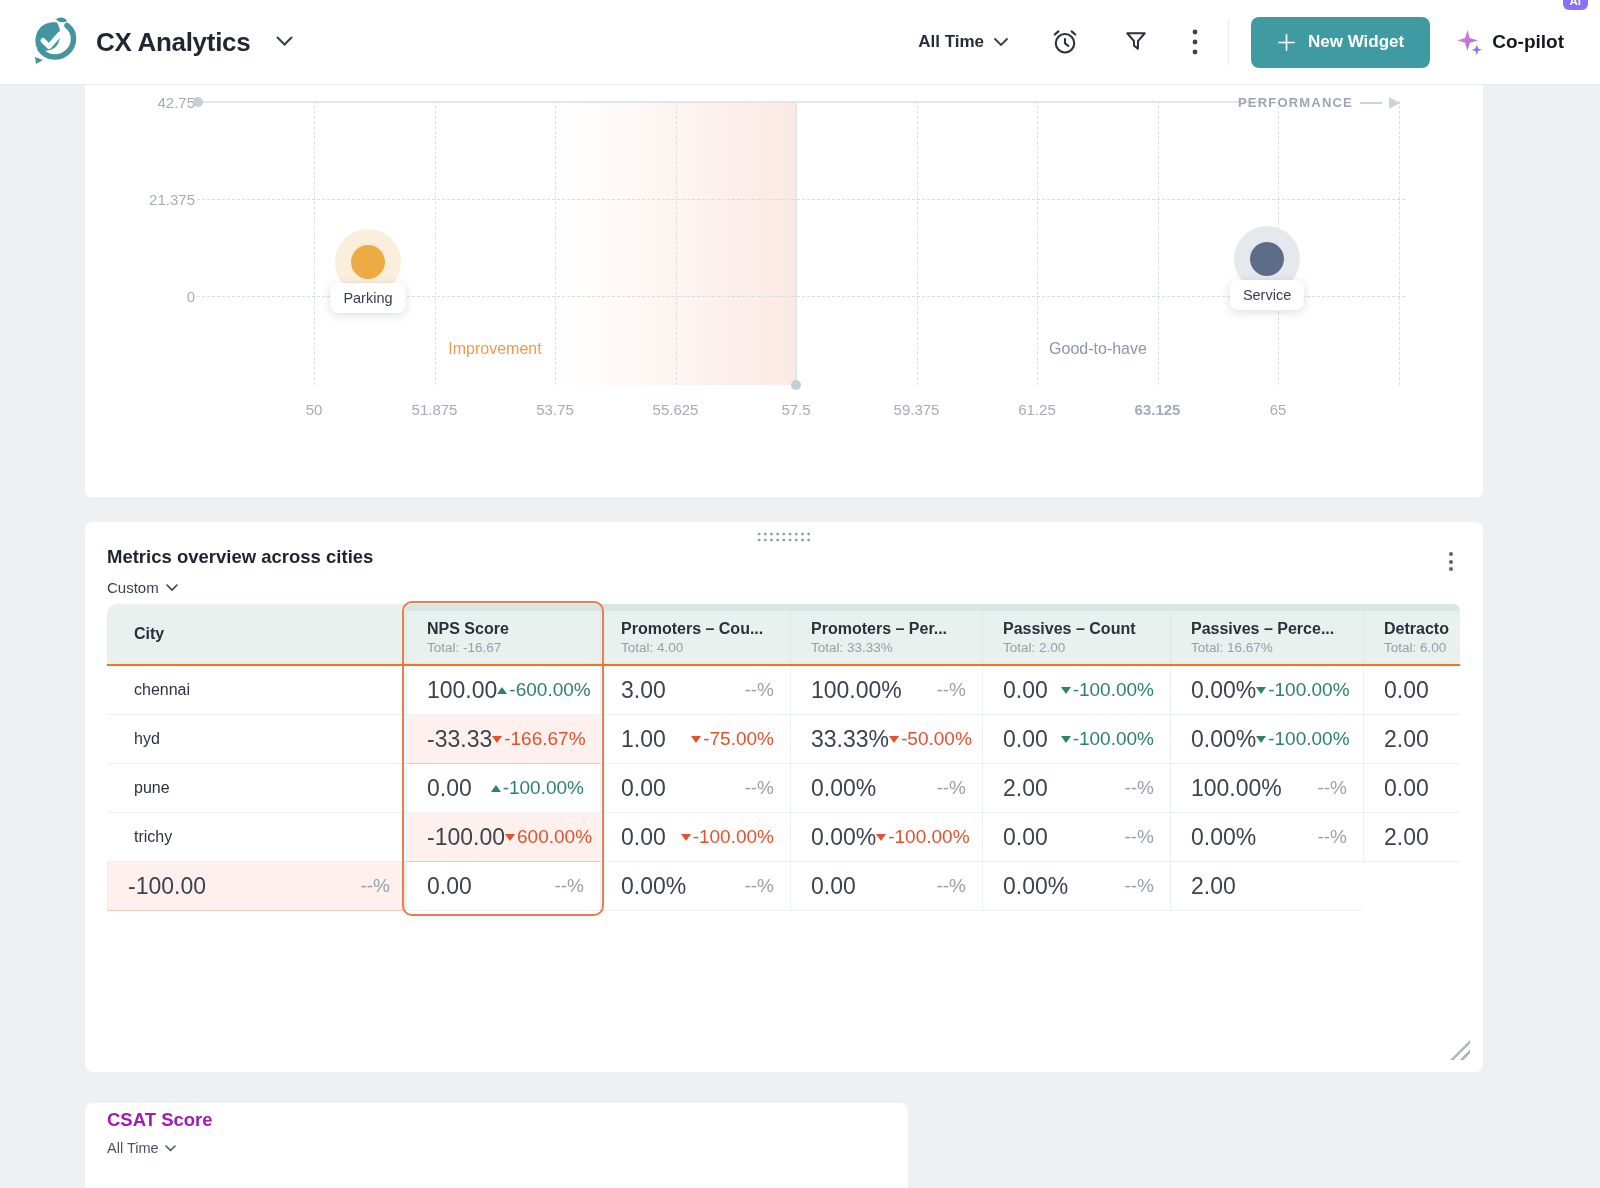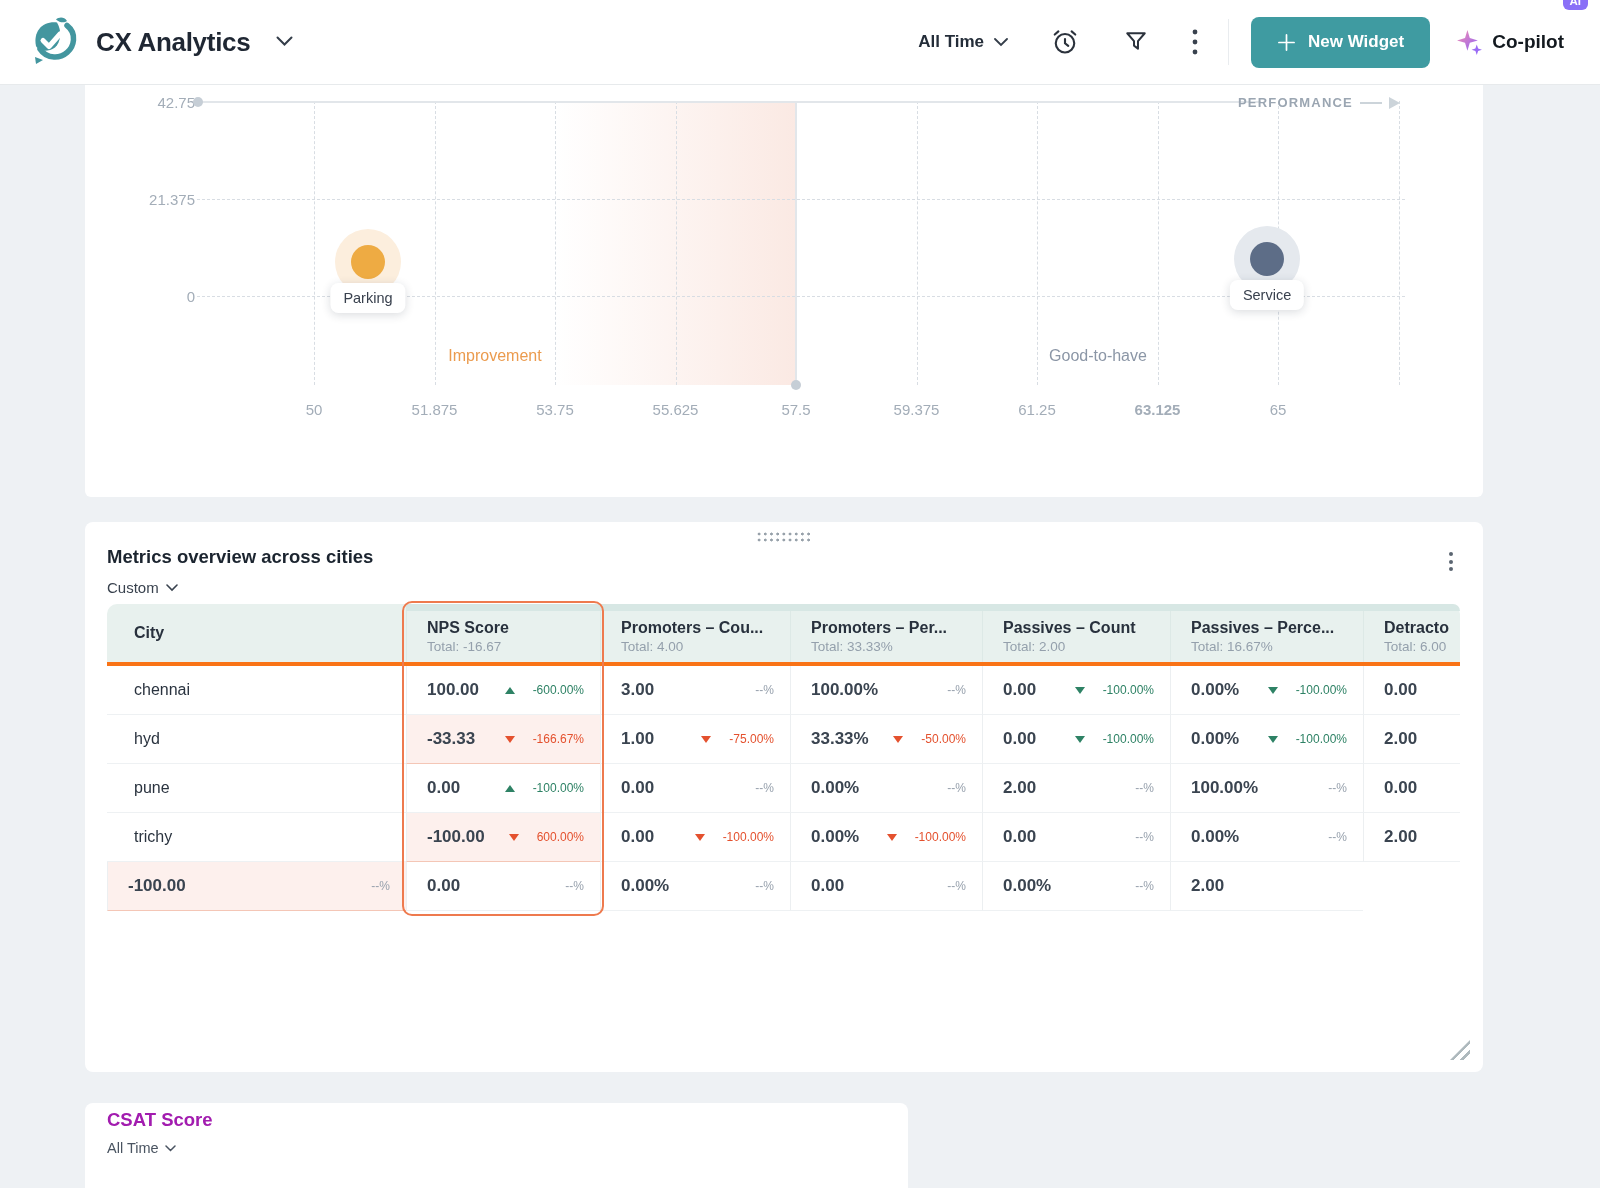--- a/index.html
+++ b/index.html
@@ -35,49 +35,49 @@
   .topline{position:absolute;left:112px;top:16px;width:1064px;height:2px;background:#e2e6ea;}
   .axis-dot{position:absolute;width:10px;height:10px;border-radius:50%;background:#c6ced6;}
   .perf{position:absolute;top:10px;right:83px;display:flex;align-items:center;gap:7px;
     color:#9ba6b2;font-size:13px;letter-spacing:1.2px;font-weight:600;}
   .perf .pline{width:22px;height:2px;background:#ccd4da;}
   .perf .ptri{width:0;height:0;border-left:11px solid #ccd4da;border-top:6.5px solid transparent;border-bottom:6.5px solid transparent;}
   .halo{position:absolute;width:66px;height:66px;border-radius:50%;}
   .pdot{position:absolute;width:34px;height:34px;border-radius:50%;cursor:pointer;}
   .ptooltip{position:absolute;transform:translateX(-50%);background:#fff;border-radius:8px;
     box-shadow:0 2px 10px rgba(25,35,55,.16);padding:7px 13px;font-size:14.5px;color:#39414e;white-space:nowrap;}
-  .qlabel{position:absolute;top:262px;transform:translateX(-50%);font-size:16px;}
+  .qlabel{position:absolute;top:255px;transform:translateX(-50%);font-size:16px;}
   
   .table-card{position:absolute;left:85px;top:522px;width:1398px;height:550px;background:#fff;border-radius:8px;}
   .draghandle{position:absolute;left:50%;top:9px;transform:translateX(-50%);width:56px;height:12px;
     background-image:radial-gradient(circle,#97a1aa 1.4px,transparent 1.6px);background-size:6.2px 6px;cursor:grab;}
   .card-kebab{position:absolute;right:24px;top:24px;background:none;border:none;cursor:pointer;
     display:flex;flex-direction:column;gap:3.5px;padding:6px;}
   .card-kebab i{width:4px;height:4px;border-radius:50%;background:#5b6571;}
   .table-title{position:absolute;left:22px;top:24px;margin:0;font-size:18.5px;font-weight:700;color:#1b242f;}
   .view-select{position:absolute;left:22px;top:57px;display:flex;align-items:center;gap:7px;
     font-size:15px;color:#39424e;cursor:pointer;}
   .metrics-table{position:absolute;left:22px;top:82px;width:1353px;overflow:hidden;}
   .trow{display:grid;grid-template-columns:299px 194px 190px 192px 188px 193px 190px;}
-  .thead{height:62px;background:#e8f1ee;border-radius:10px 10px 0 0;position:relative;border-bottom:4px solid #f97316;box-sizing:border-box;}
+  .thead{height:62px;background:#e8f1ee;border-radius:10px 10px 0 0;position:relative;border-bottom:2px solid #f97316;box-sizing:border-box;}
   .hstrip{position:absolute;left:299px;top:0;width:1054px;height:7px;background:#d7e7e4;border-radius:0 10px 0 0;}
   .hcell{display:flex;flex-direction:column;justify-content:center;gap:2px;padding:6px 14px 0 20px;
     border-left:1px solid #dde9e6;box-sizing:border-box;overflow:hidden;cursor:pointer;}
   .hcell.first{border-left:none;padding:0 0 0 27px;justify-content:center;}
   .hname{font-size:16px;font-weight:700;color:#28313d;white-space:nowrap;}
   .htotal{font-size:13.5px;color:#94a0ac;white-space:nowrap;}
   .brow{height:49px;}
   .bcell{display:flex;align-items:center;border-bottom:1px solid #eef1f3;border-left:1px solid #eceff1;
     box-sizing:border-box;overflow:hidden;background:#fff;}
   .bcell.first{border-left:none;}
   .city{padding-left:27px;font-size:16px;color:#2a333f;}
   .mcell{justify-content:space-between;padding:0 16px 0 20px;}
   .mcell.clip{justify-content:flex-start;}
-  .val{font-size:17px;color:#3a4450;font-weight:bold;}
-  .chg{display:flex;align-items:center;gap:18px;font-size:12px;white-space:nowrap;}
+  .val{font-size:23px;color:#3a4450;}
+  .chg{display:flex;align-items:center;gap:2px;font-size:19px;white-space:nowrap;}
   .tone-green{color:#2e8265;}
   .tone-red{color:#e4512e;}
   .tone-muted{color:#97a1ad;}
   .tri{width:0;height:0;display:inline-block;}
   .tri.up{border-left:5.5px solid transparent;border-right:5.5px solid transparent;border-bottom:7.5px solid currentColor;}
   .tri.down{border-left:5.5px solid transparent;border-right:5.5px solid transparent;border-top:7.5px solid currentColor;}
   .bcell.pink{background:#fdf0ed;border-bottom-color:#f4c6b6;}
   .npsbox{position:absolute;left:317px;top:79px;width:202px;height:315px;border:2.5px solid #ee7a4e;
     border-radius:10px;pointer-events:none;z-index:5;box-sizing:border-box;}
   .resize-handle{position:absolute;right:13px;bottom:12px;width:20px;height:20px;cursor:nwse-resize;

